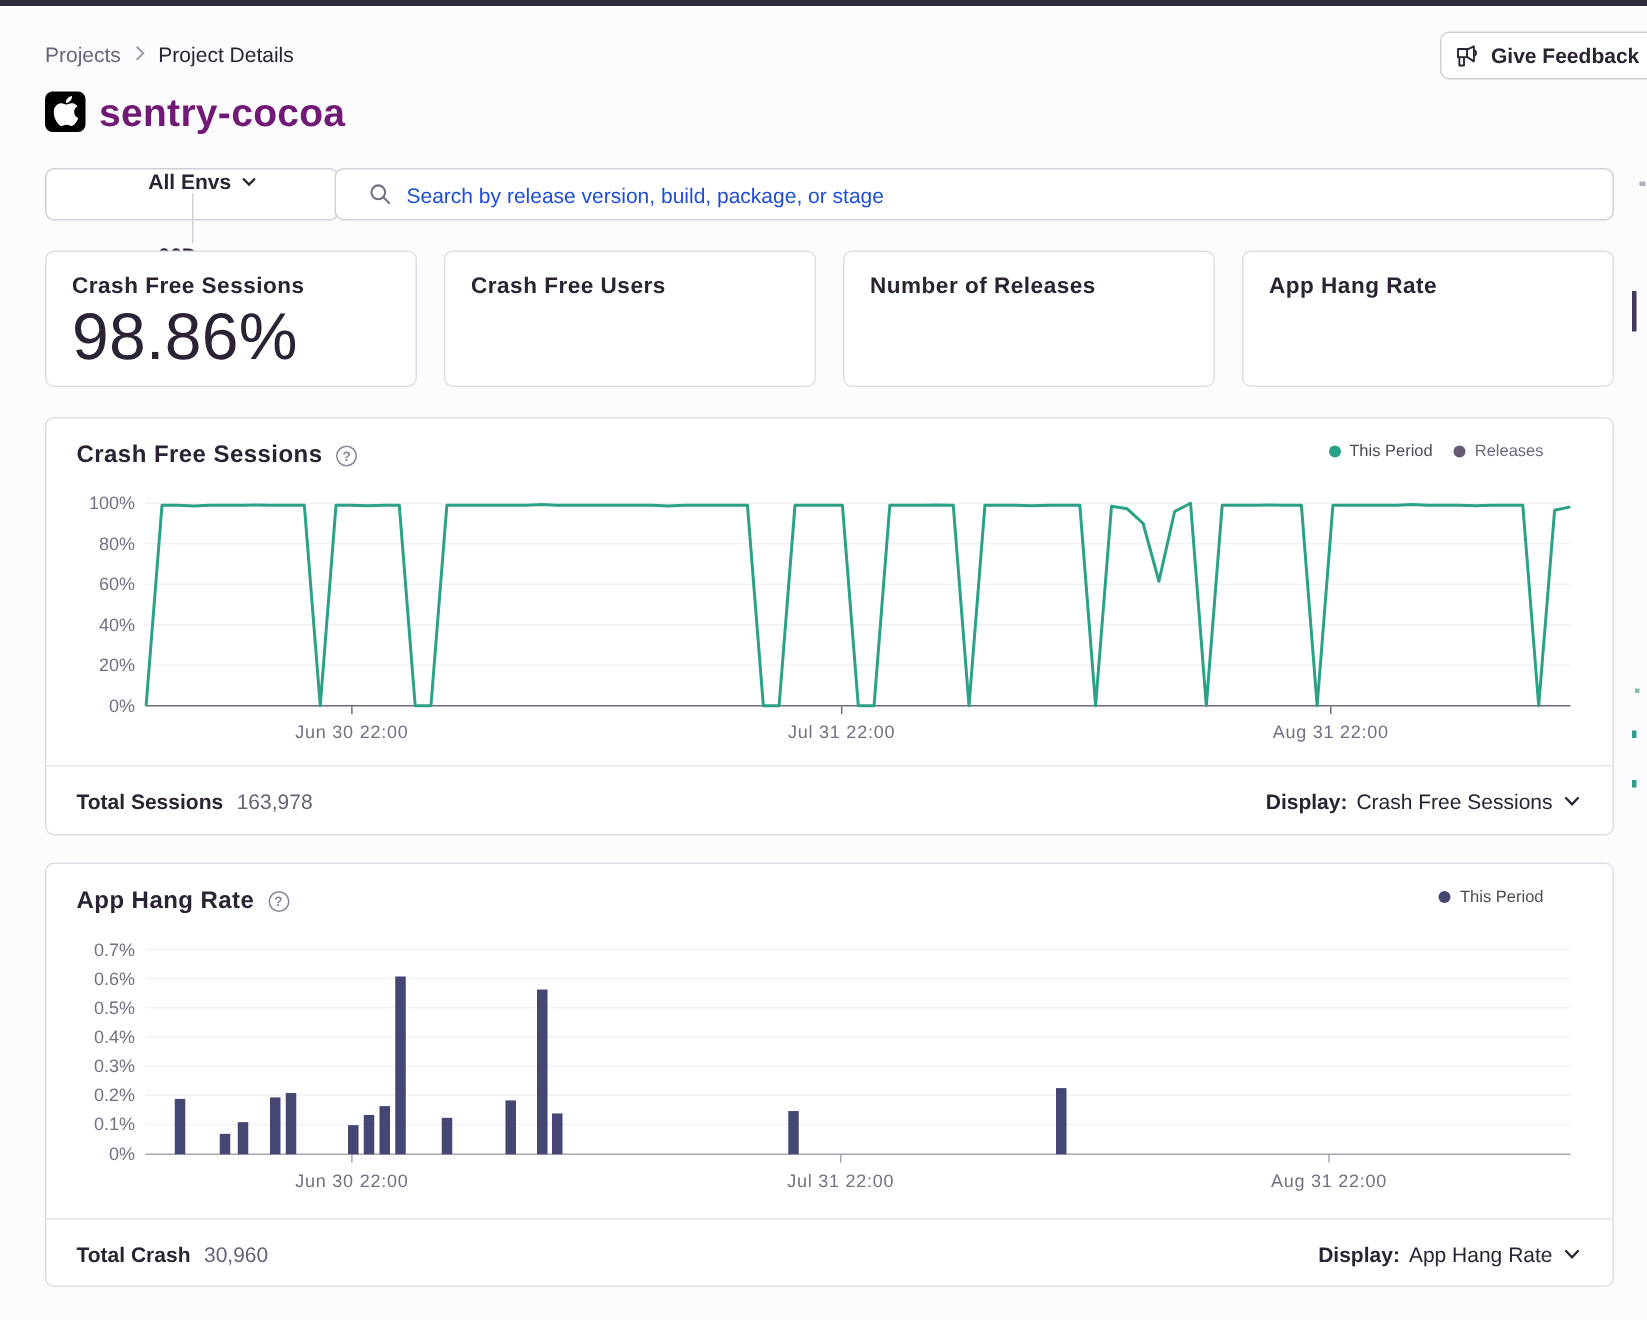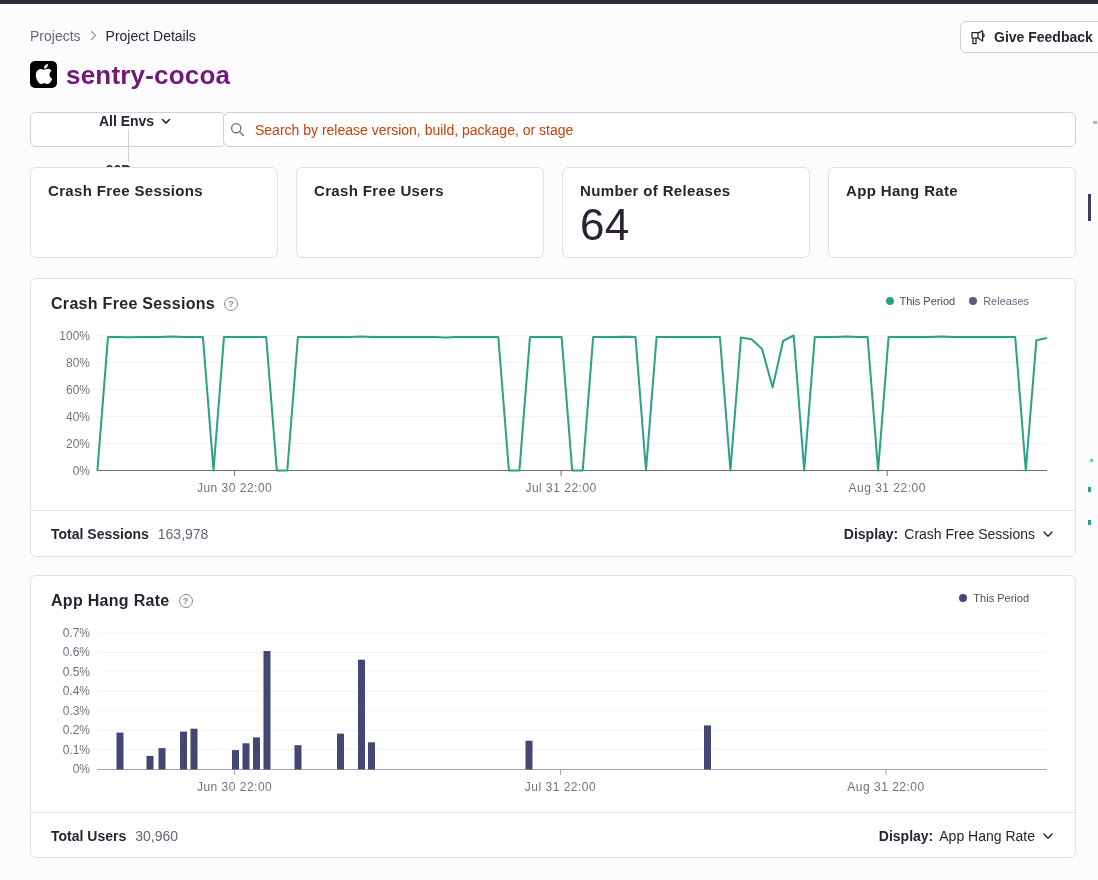--- a/index.html
+++ b/index.html
@@ -15,22 +15,22 @@
   .fbtn svg { margin-right:8px; }
   .appicon { left:30px; top:61px; width:27px; height:27px; background:#000;
     border-radius:5px; display:flex; align-items:center; justify-content:center; }
   .ptitle { left:66px; top:60px; font-size:26px; font-weight:bold; color:#701a75; letter-spacing:0.2px;}
   .filters { left:30px; top:112px; width:196px; height:35px; border:1px solid #d4cdda;
     border-radius:6px; background:#fff; display:flex; align-items:center; font-size:14px;
     font-weight:bold; color:#2b2233; white-space:nowrap;flex-direction:column; }
   .filters .seg { display:flex; align-items:center; flex:none; }
   .filters .divider { width:1px; height:33px; background:#d4cdda; flex:none; }
   .search { left:223px; top:112px; width:853px; height:35px; border:1px solid #d4cdda;
-    border-radius:6px; background:#fff; display:flex; align-items:center; padding-left:6px;
-    font-size:14px; color:#c2410c; }
+    border-radius:6px; background:#fff; display:flex; align-items:center; padding-left:22px;
+    font-size:14px; color:#1d4ed8; }
   .card { top:167px; width:248px; height:91px; background:#fff; border:1px solid #e2dde8;
     border-radius:6px; padding:14px 17px 0 17px; }
   .card h3 { font-size:15px; letter-spacing:0.35px; color:#2b2233; margin-bottom:2px; }
   .card .big { font-size:44px; color:#2b2233; letter-spacing:0.2px; margin-top:-1px; }
   .panel { left:30px; width:1046px; background:#fff; border:1px solid #e2dde8; border-radius:6px; }
   .ptop { position:absolute; left:20px; top:16px; display:flex; align-items:center; }
   .ptop h2 { font-size:16px; letter-spacing:0.3px; color:#2b2233; }
   .qmark { width:14px; height:14px; border:1px solid #8d8599; border-radius:50%; color:#8d8599;
     font-size:9px; font-weight:bold; display:flex; align-items:center; justify-content:center;
     margin-left:9px; }
@@ -80,27 +80,27 @@
 </div>
 <div class="abs search">
   <svg width="15" height="15" viewBox="0 0 15 15" fill="none" stroke="#756e85" stroke-width="1.4" style="margin-right:10px;">
     <circle cx="6.2" cy="6.2" r="4.6"></circle>
       <path d="M9.7 9.7 L13.4 13.4" stroke-linecap="round"></path>
   </svg>
   Search by release version, build, package, or stage</div>
 
 <div class="abs card" style="left:30px;">
     <h3>Crash Free Sessions</h3>
+    <div class="big">98.86%</div>
   </div>
 <div class="abs card" style="left:296px;">
     <h3>Crash Free Users</h3>
   </div>
 <div class="abs card" style="left:562px;">
     <h3>Number of Releases</h3>
-    <div class="big">64</div>
   </div>
 <div class="abs card" style="left:828px;">
     <h3>App Hang Rate</h3>
   </div>
 
 <div class="abs panel" style="top:278px; height:279px;">
   <div class="ptop">
       <h2>Crash Free Sessions</h2>
       <div class="qmark">?</div>
     </div>
@@ -203,21 +203,21 @@
       <rect x="262.5" y="650.0" width="7" height="118.5"></rect>
       <rect x="293.5" y="744.2" width="7" height="24.3"></rect>
       <rect x="336.0" y="732.6" width="7" height="35.9"></rect>
       <rect x="357.0" y="658.7" width="7" height="109.8"></rect>
       <rect x="367.0" y="741.3" width="7" height="27.2"></rect>
       <rect x="524.5" y="739.7" width="7" height="28.8"></rect>
       <rect x="703.0" y="724.4" width="7" height="44.1"></rect>
     </g>
   </svg>
   <div class="pfoot" style="top:236px;">
-    <span class="lab">Total Users</span>
+    <span class="lab">Total Crash</span>
       <span class="val">30,960</span>
     <span class="right"><b>Display:</b> App Hang Rate
       <svg class="chev" width="14" height="14" viewBox="0 0 14 14" fill="none" stroke="#2b2233" stroke-width="1.5" stroke-linecap="round">
           <path d="M3 5 L7 9.2 L11 5"></path>
         </svg>
     </span>
   </div>
 </div>
 
 <div class="abs" style="left:1088px;top:194px;width:3px;height:27px;background:#43395a;"></div>

